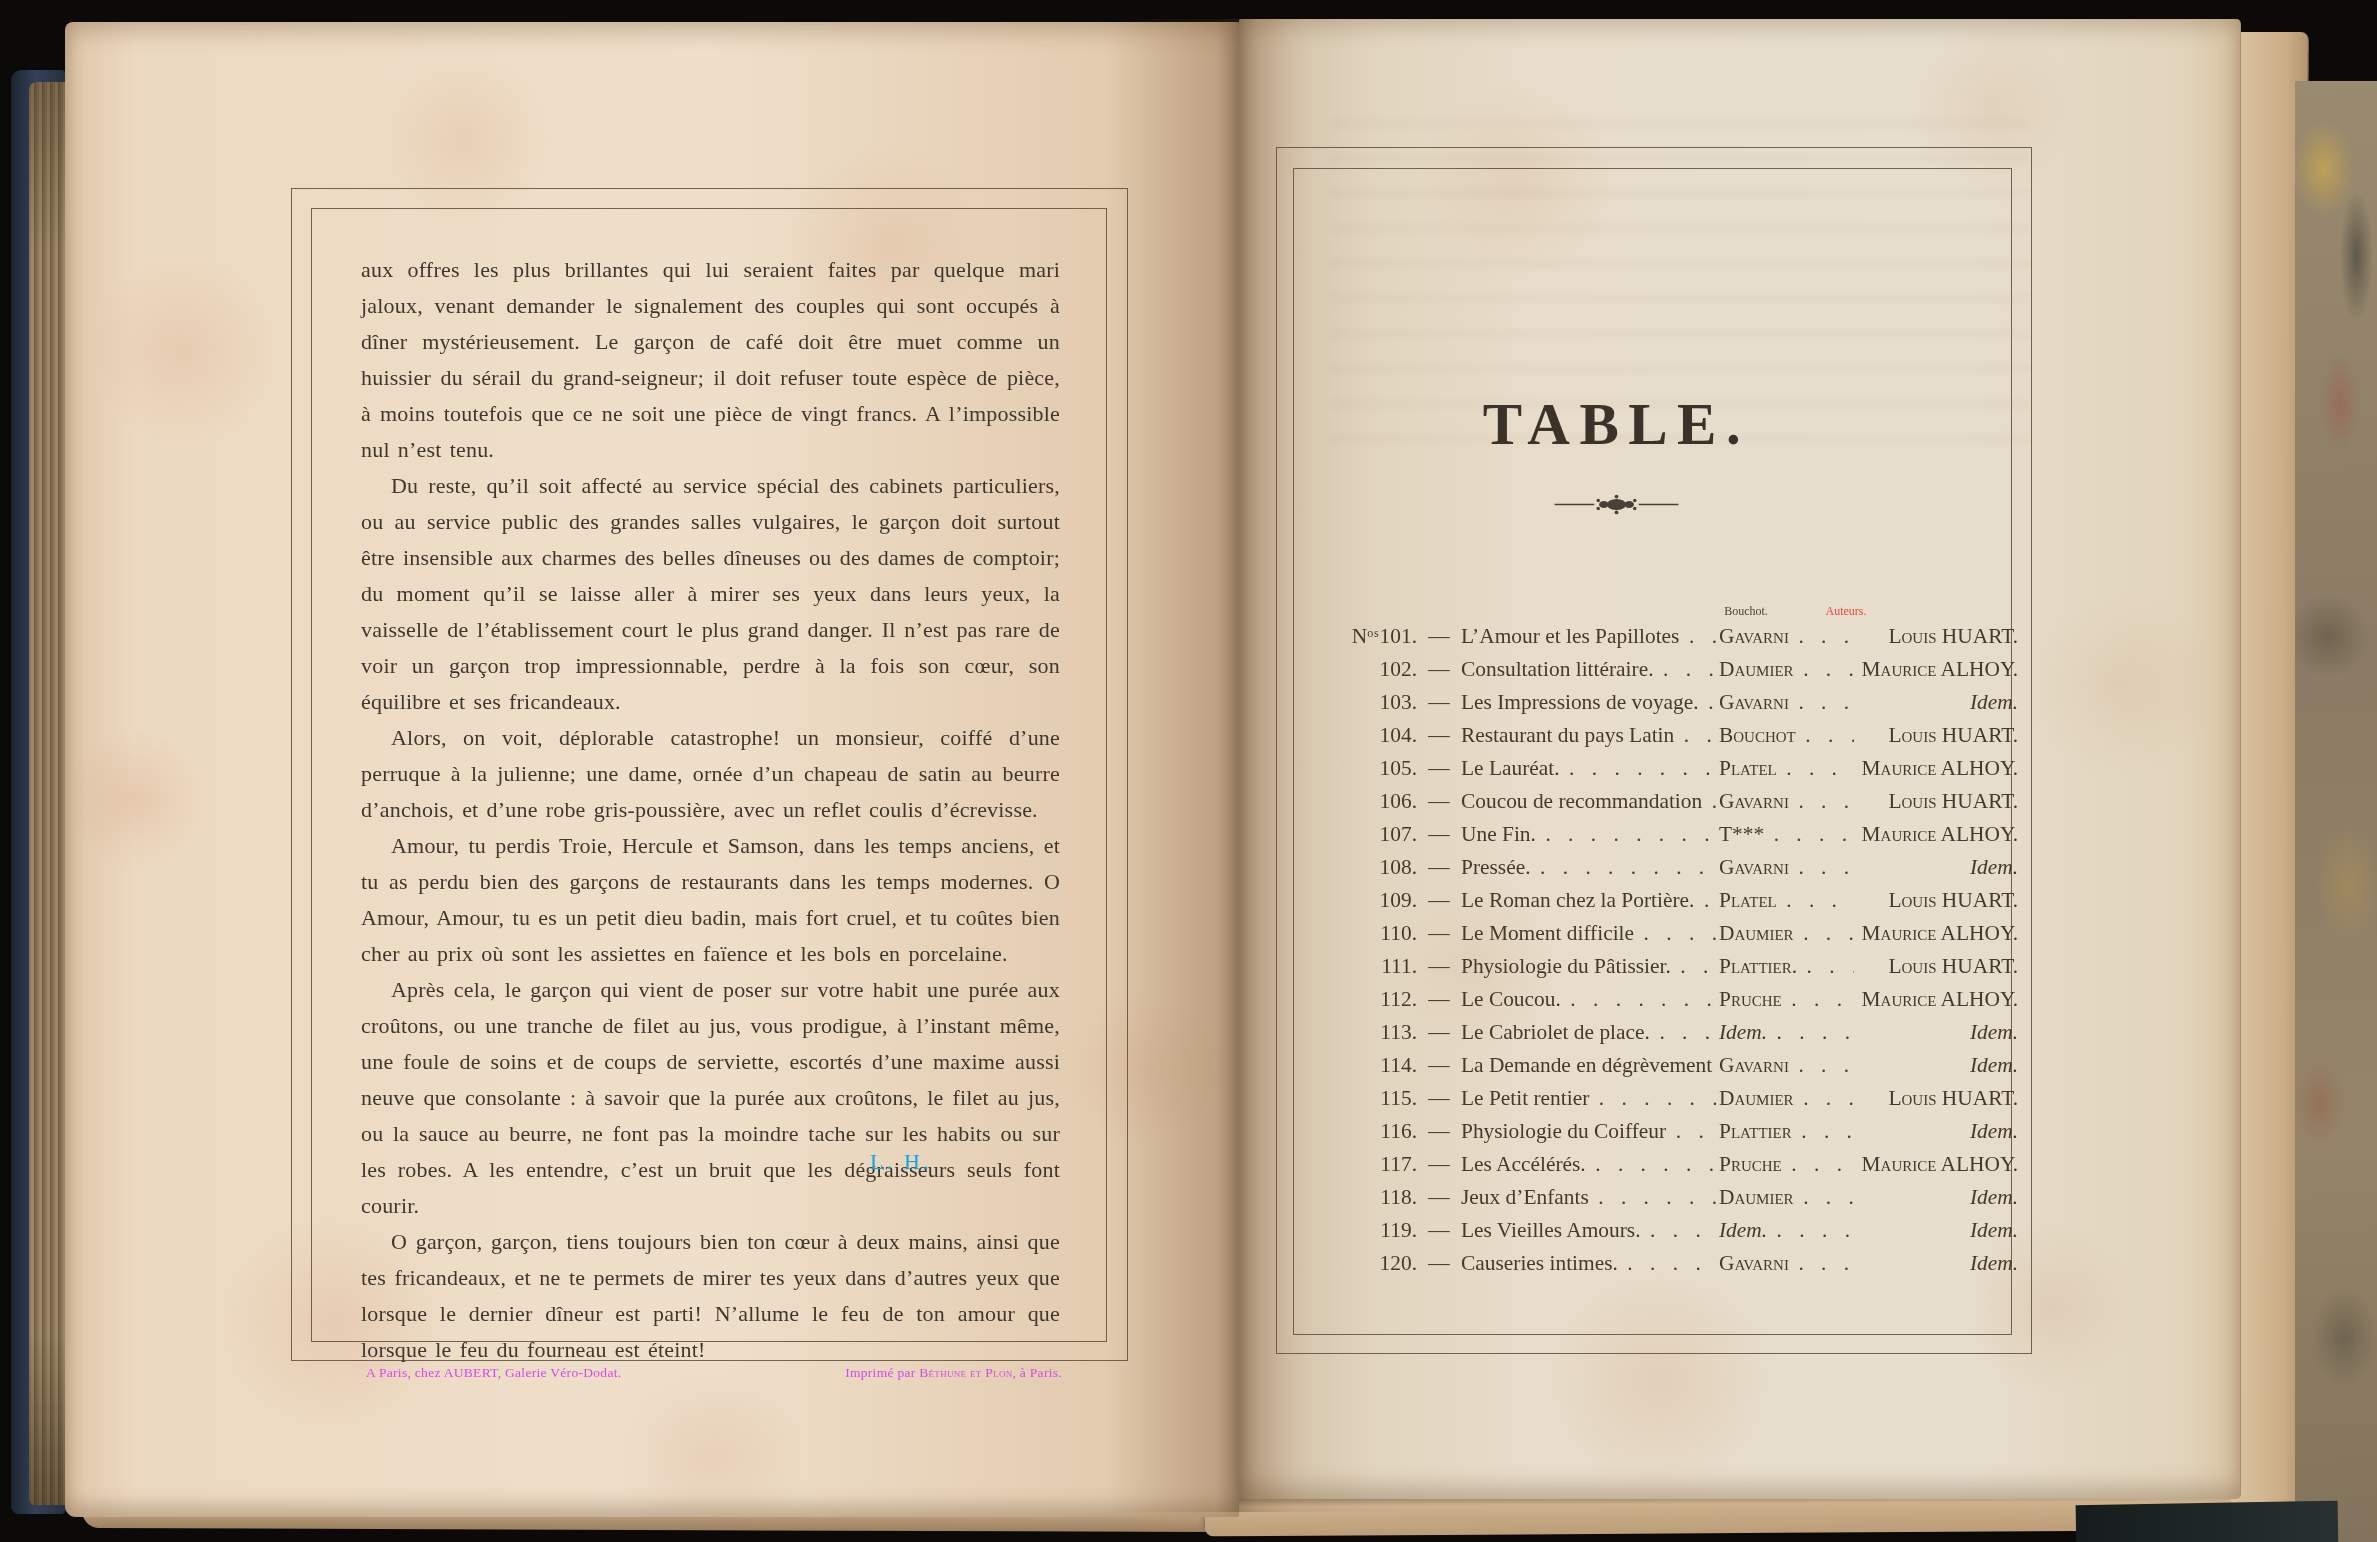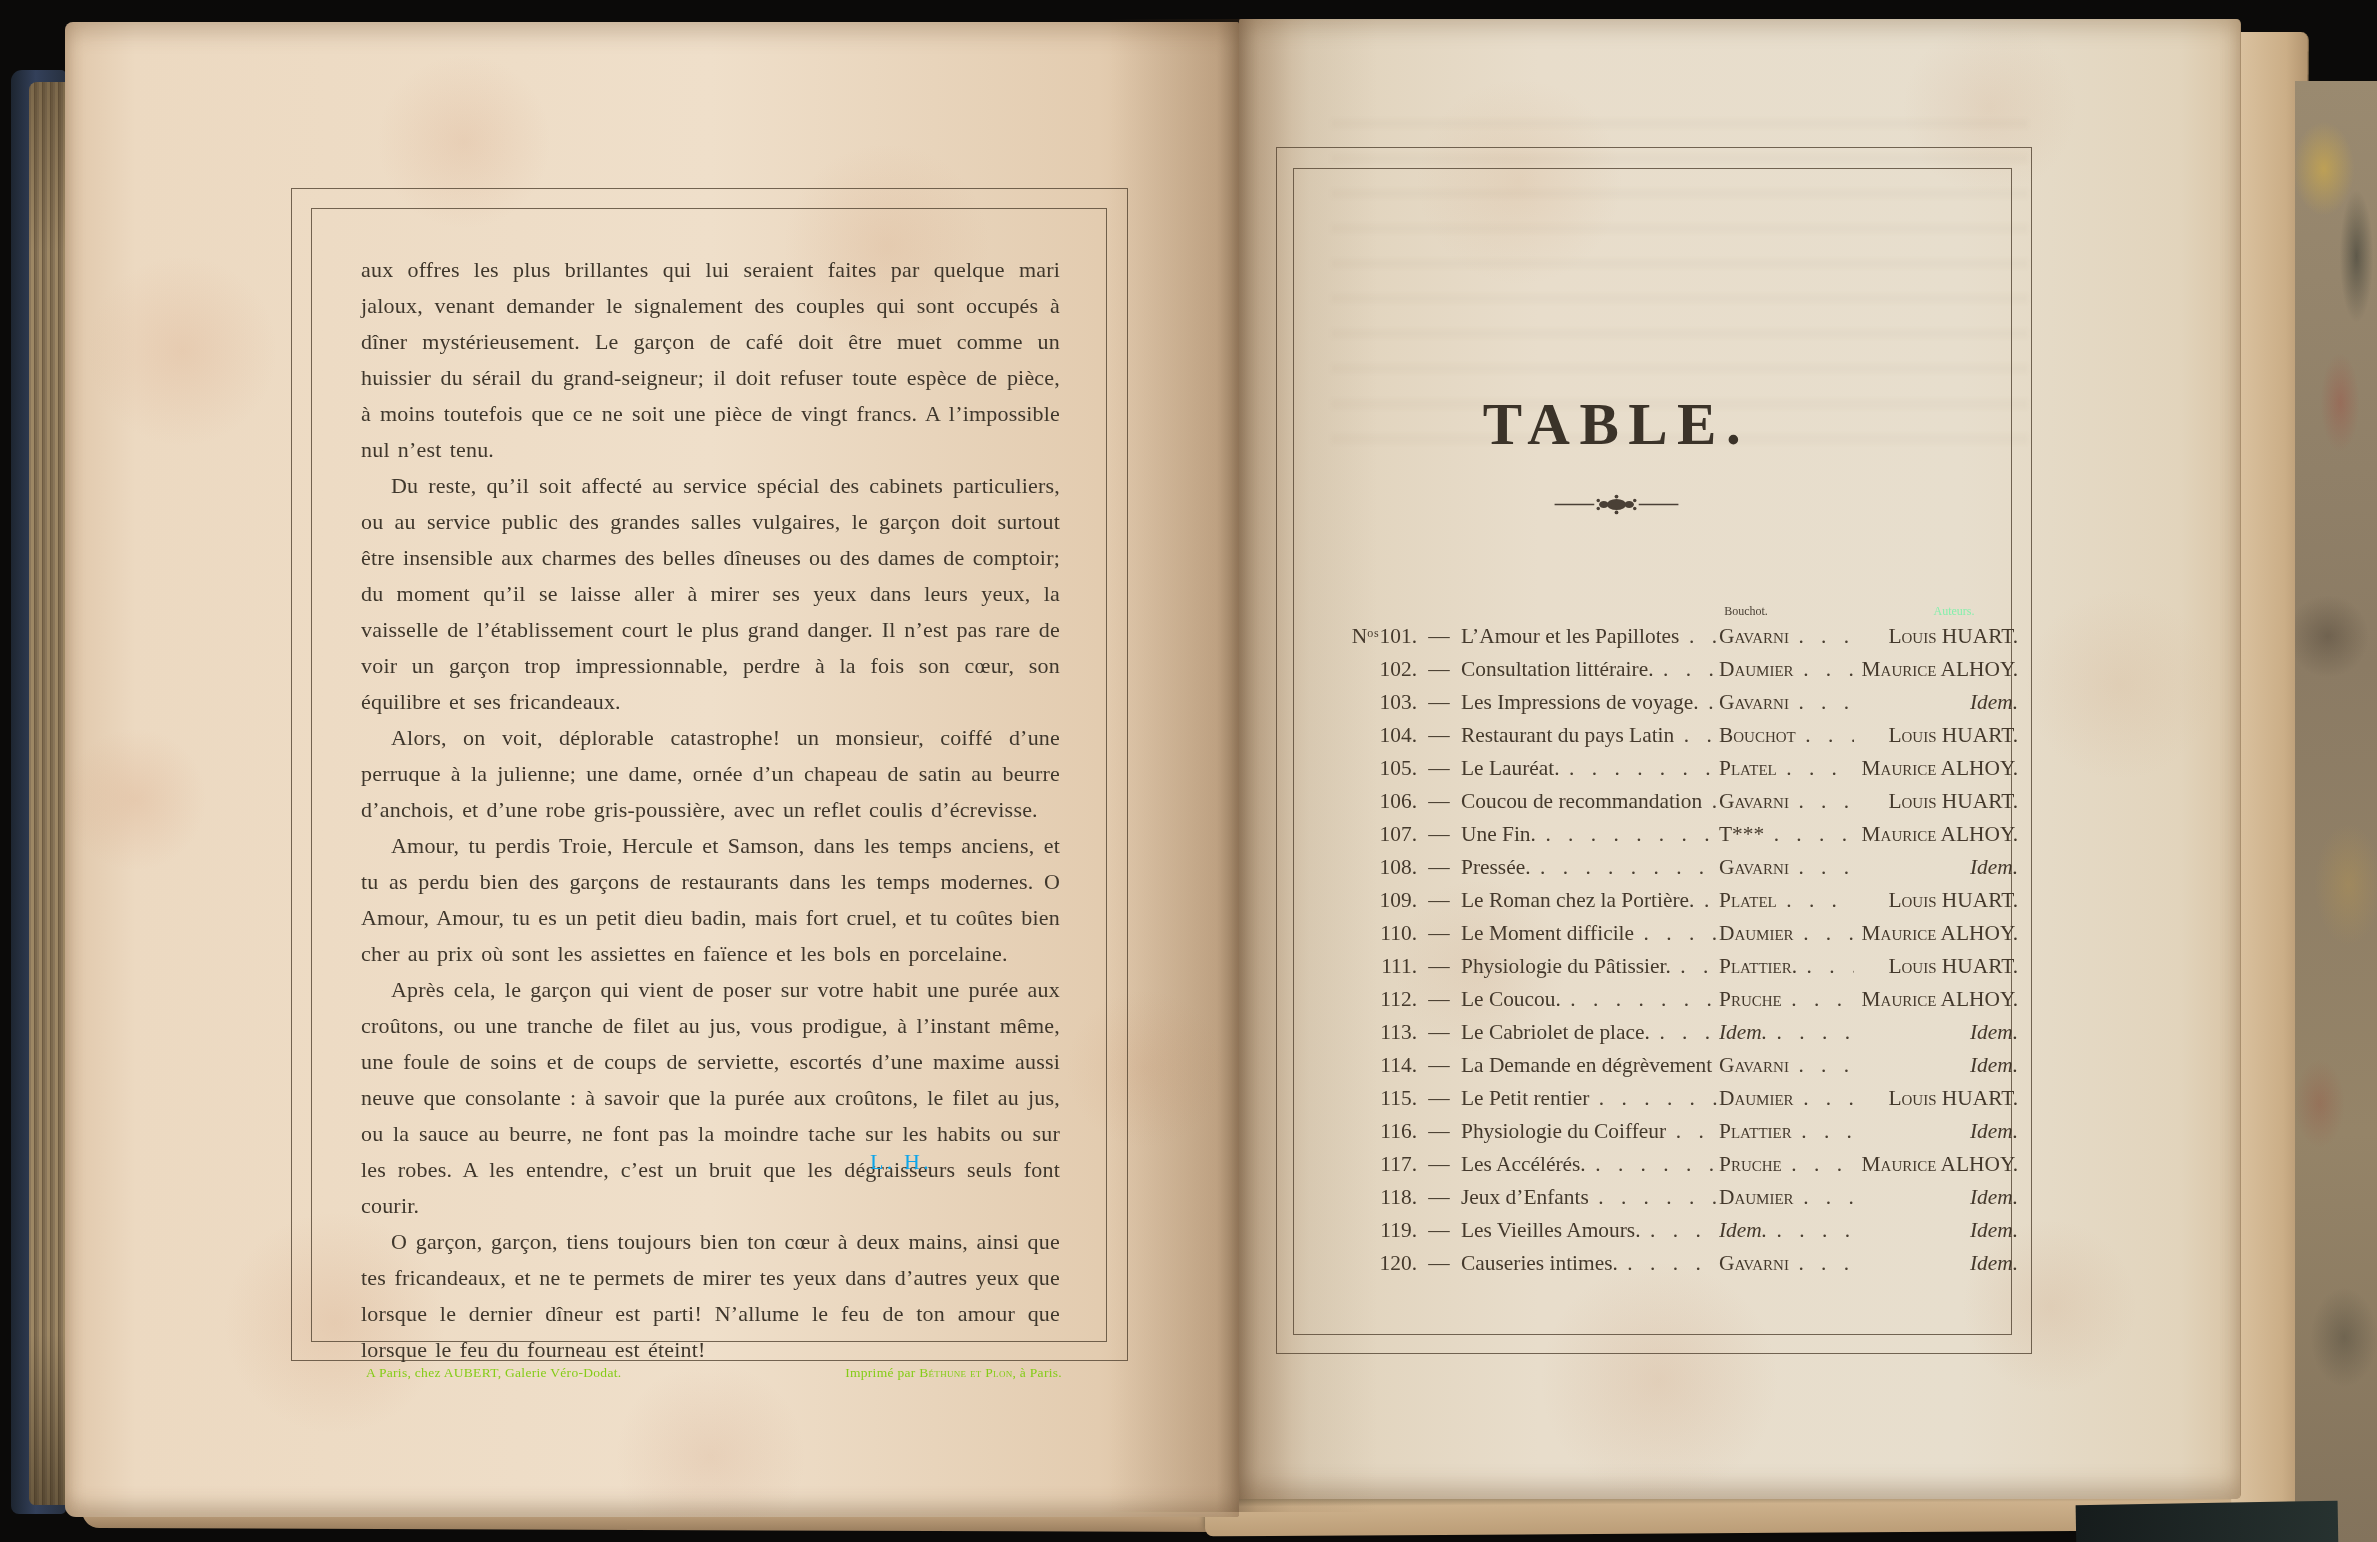--- a/index.html
+++ b/index.html
@@ -110,34 +110,34 @@
   }
   .left-text p{margin:0;text-indent:30px;}
   .left-text p.noindent{text-indent:0;}
   .signature{
     position:absolute;left:870px;top:1149px;width:111px;
     font-size:22px;color:#0ea5e9;letter-spacing:3.2px;
   }
   .page-footer{
     position:absolute;left:366px;top:1365px;width:696px;
     display:flex;justify-content:space-between;
-    font-size:13.5px;color:#84cc16;letter-spacing:0.3px;
+    font-size:13.5px;color:#d946ef;letter-spacing:0.3px;
   }
   .sc{font-variant:small-caps;}
   .em{font-style:italic;font-variant:normal;}
 
   
   .table-title{
     position:absolute;left:1347px;top:390px;width:539px;margin:0;
     text-align:center;font-size:59px;font-weight:700;color:#3b3329;
     letter-spacing:9.5px;
   }
   .fleuron{position:absolute;left:1553px;top:491px;width:127px;height:27px;}
   .colhead-artists{position:absolute;left:1704px;top:604px;width:84px;text-align:center;font-size:12px;color:#4a4136;}
-  .colhead-authors{position:absolute;left:1912px;top:604px;width:84px;text-align:center;font-size:12px;color:#86efac;}
+  .colhead-authors{position:absolute;left:1804px;top:604px;width:84px;text-align:center;font-size:12px;color:#ef4444;}
 
   .toc{position:absolute;left:1327px;top:624px;width:691px;}
   .toc .row{
     display:flex;align-items:baseline;height:33px;
     font-size:21.4px;color:#44392c;white-space:nowrap;
   }
   .toc .num{width:90px;text-align:right;flex:0 0 auto;}
   .pfxsup{font-size:12px;vertical-align:6.3px;letter-spacing:0.8px;}
   .toc .dash{width:44px;text-align:center;flex:0 0 auto;}
   .toc .ttl{width:258px;flex:0 0 auto;display:flex;overflow:hidden;}

